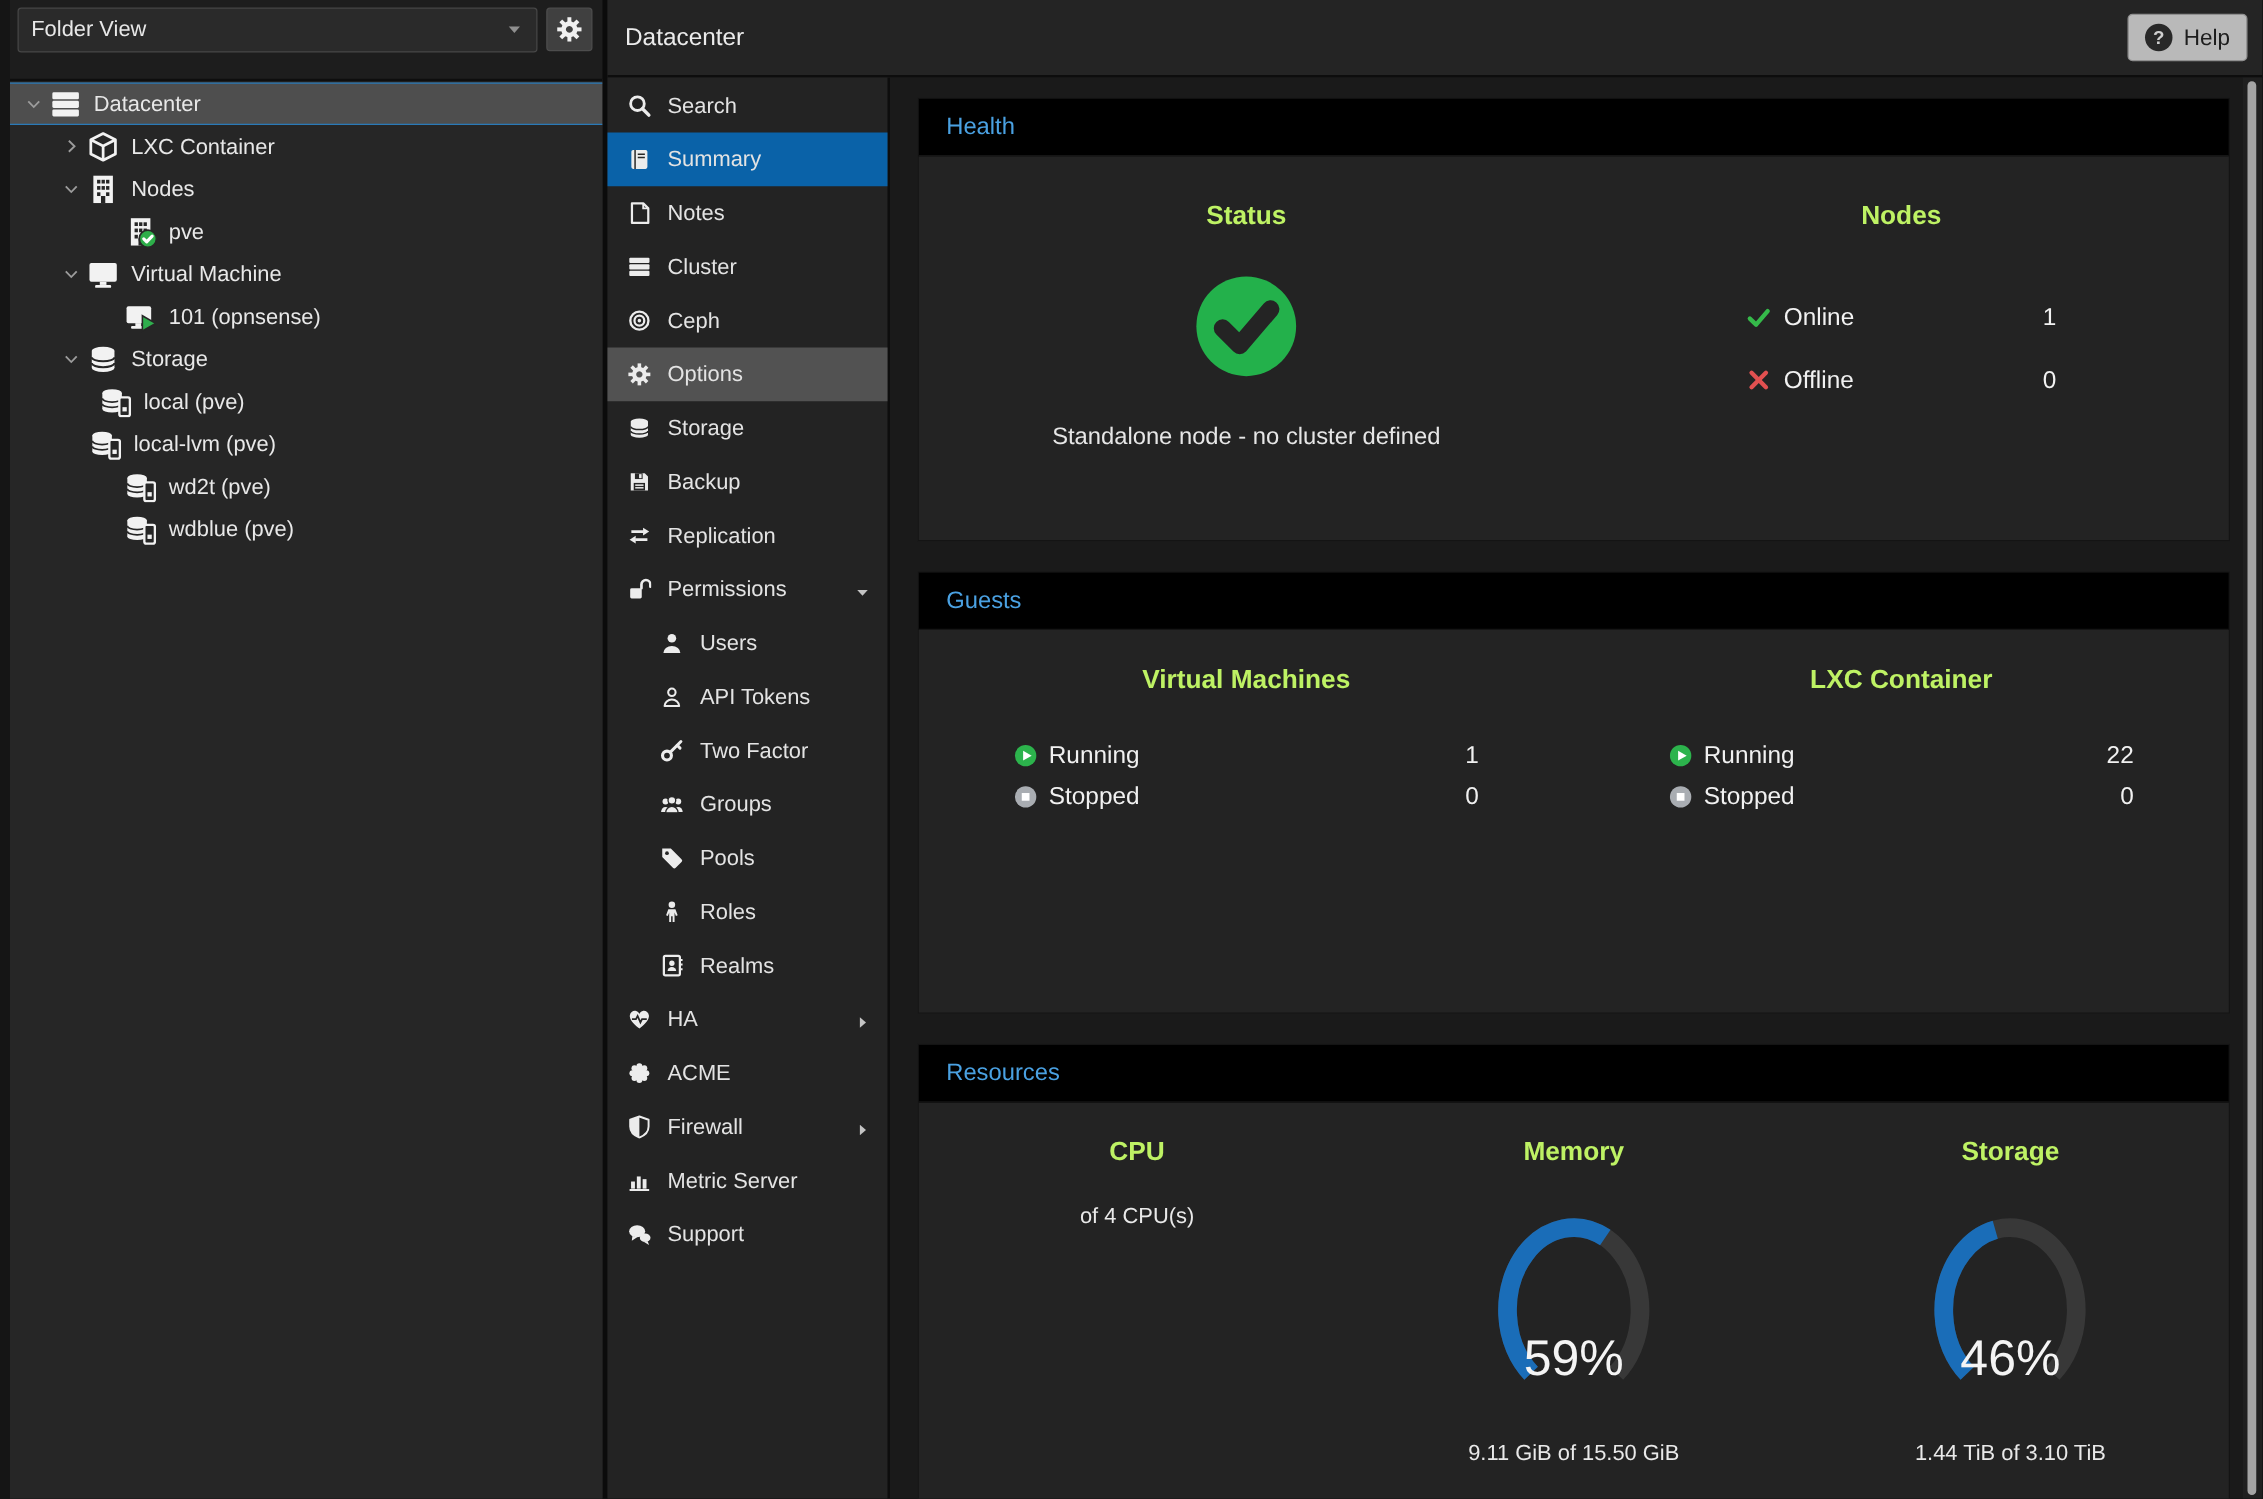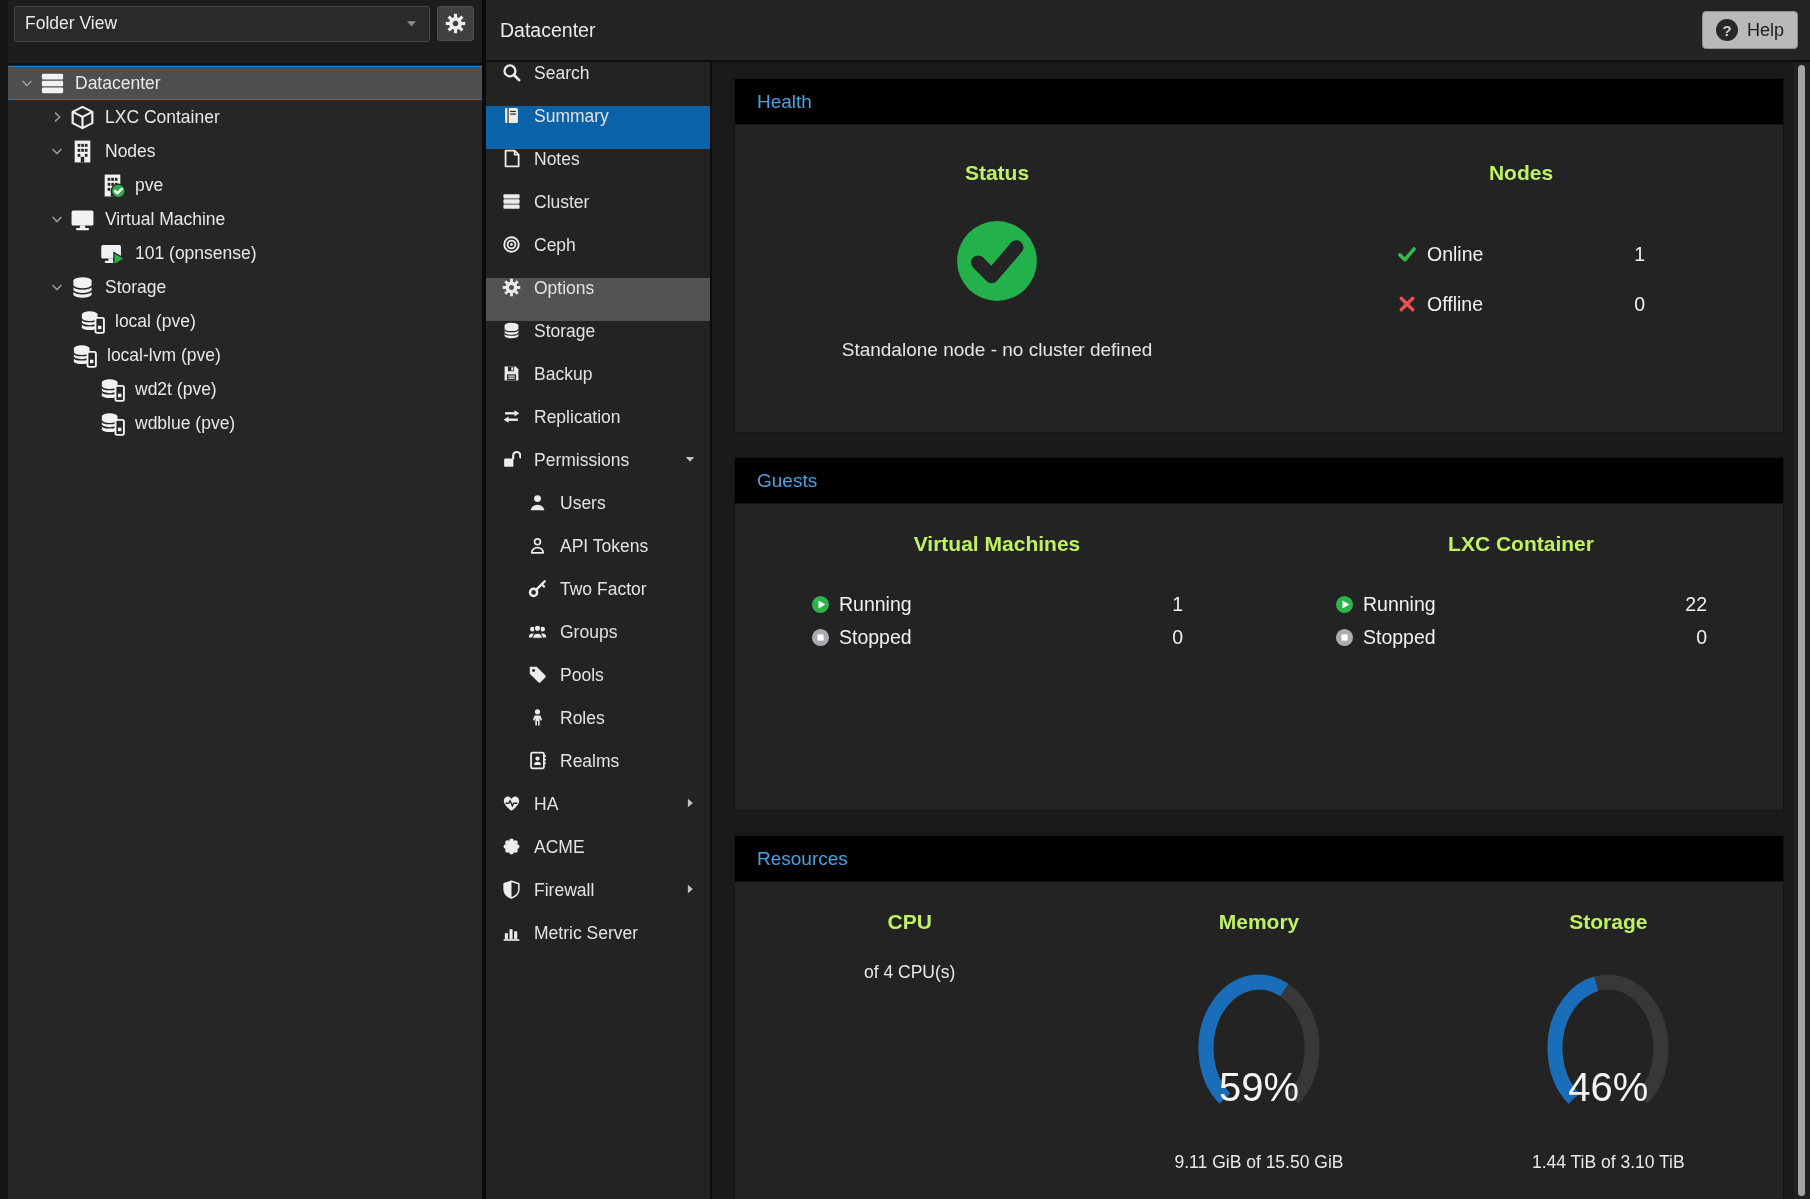--- a/index.html
+++ b/index.html
@@ -33,21 +33,21 @@
           display:flex;align-items:center;padding:0 12px 0 14px;}
   .topbar .ptitle{font-size:19.5px;color:#ebebeb;}
   .help-btn{margin-left:auto;height:38px;background:#b9b9b9;border:1px solid #8f8f8f;border-radius:4px;
             display:flex;align-items:center;gap:9px;padding:0 13px;cursor:pointer;}
   .help-q{width:22px;height:22px;border-radius:50%;background:#282828;color:#cfcfcf;font-weight:bold;
           font-size:15px;display:flex;align-items:center;justify-content:center;}
   .help-btn .hlbl{font-size:18px;color:#1d1d1d;}
 
   .content-row{flex:1;display:flex;min-height:0;}
   .menu{width:224px;flex:none;background:#232323;border-right:2px solid #0d0d0d;padding-top:1px;}
-  .mitem{height:43px;display:flex;align-items:flex-start;padding-left:16px;color:#e3e3e3;
+  .mitem{height:43px;display:flex;align-items:center;padding-left:16px;color:#e3e3e3;
          font-size:17.5px;cursor:pointer;}
   .mitem .mico{width:19px;height:19px;margin-right:13px;flex:none;color:#ececec;}
   .mitem.sub{padding-left:42px;}
   .mitem.sel{background:#0a62a8;}
   .mitem.hov{background:#525252;}
   .mitem .arrow{margin-left:auto;margin-right:13px;color:#c4c4c4;width:14px;height:14px;}
 
   .main{flex:1;min-width:0;background:#1a1a1a;padding:16px 10px 0 22px;overflow:hidden;}
   .card{background:#232323;border:1px solid #141414;margin-bottom:24px;}
   .card-header{height:46px;box-sizing:border-box;background:#000000;border-bottom:1px solid #151515;
@@ -461,20 +461,29 @@
               </svg></span>
           </div>
           <div class="mitem">
             <span class="mico"><svg viewBox="0 0 16 16" class="ic">
                 <rect fill="currentColor" x="2.4" y="8.6" width="2.6" height="4.8"></rect>
                 <rect fill="currentColor" x="6.3" y="5.2" width="2.6" height="8.2"></rect>
                 <rect fill="currentColor" x="10.2" y="7" width="2.6" height="6.4"></rect>
                 <line fill="currentColor" x1="1.4" y1="14.3" x2="14.6" y2="14.3" stroke="currentColor" stroke-width="1.4"></line>
               </svg></span>
             <span class="mlabel">Metric Server</span>
+          </div>
+          <div class="mitem">
+            <span class="mico"><svg viewBox="0 0 16 16" class="ic">
+                <ellipse fill="currentColor" cx="6.5" cy="5.9" rx="5.4" ry="4.1"></ellipse>
+                <polygon fill="currentColor" points="3.3,9 2.9,12.3 6.5,9.9"></polygon>
+                <ellipse fill="currentColor" cx="11.9" cy="10.3" rx="3.6" ry="2.9"></ellipse>
+                <polygon fill="currentColor" points="13.6,12.6 14.5,15.1 11.2,13.1"></polygon>
+              </svg></span>
+            <span class="mlabel">Support</span>
           </div>
         </nav>
 
       <main class="main">
 
         <section class="card">
           <div class="card-header">
             <span class="card-title">Health</span>
           </div>
           <div class="card-body health-body">

